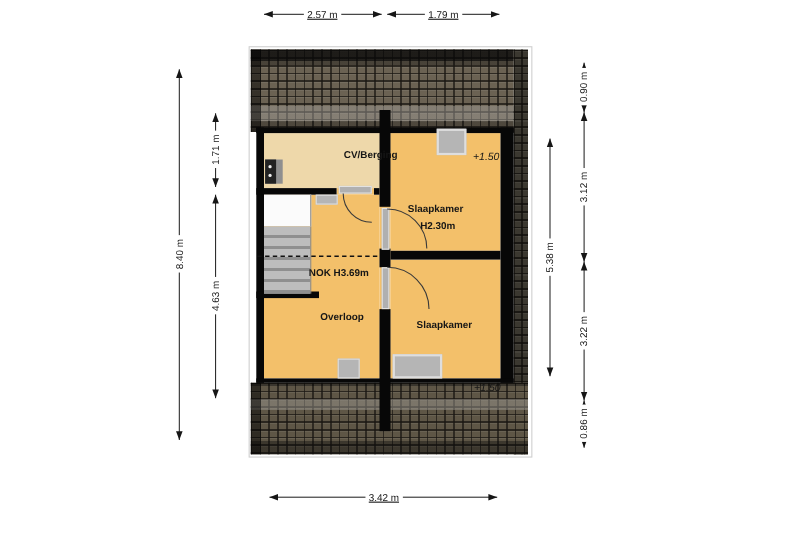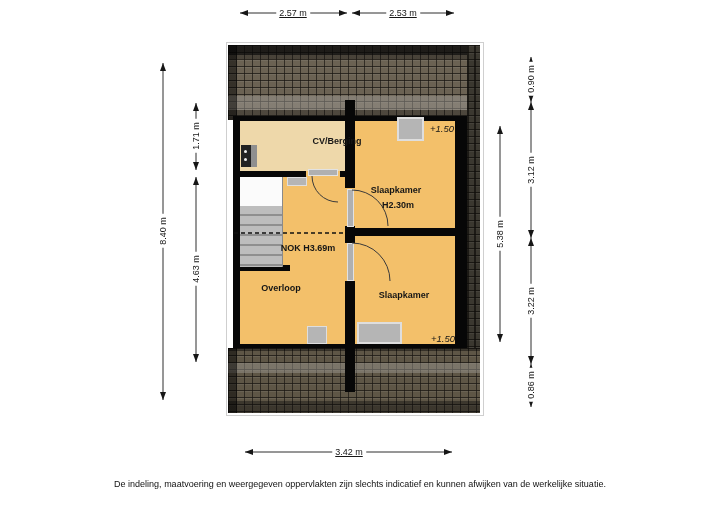--- a/index.html
+++ b/index.html
@@ -42,21 +42,21 @@
   .stairs-landing{position:absolute;background:#fbfbfb;border-right:1px solid #8a8a8a;box-sizing:border-box;}
   .stairs-steps{position:absolute;box-sizing:border-box;border-right:1px solid #8a8a8a;
     background:repeating-linear-gradient(180deg,#bdbdbd 0 8px,#8f8f8f 8px 10px);}
   .boiler{position:absolute;background:#8f8f8f;}
   .boiler-face{position:absolute;left:0;top:0;width:10px;height:100%;background:#222;}
   .boiler-dot{position:absolute;width:3px;height:3px;border-radius:50%;background:#eee;left:3px;}
   
   .roomlabel{position:absolute;transform:translate(-50%,-50%);font-size:9px;font-weight:bold;
     white-space:nowrap;color:#161616;}
   .levellabel{position:absolute;transform:translate(-50%,-50%);font-size:9.5px;font-style:italic;
-    white-space:nowrap;color:#161616;}
+    white-space:nowrap;color:#161616;margin-top:15px;}
   .hdim,.vdim{position:absolute;font-size:9px;color:#161616;background:#ffffff;
     padding:0 3px;white-space:nowrap;}
   .hdim{transform:translate(-50%,-50%);text-decoration:underline;}
   .vdim{transform:translate(-50%,-50%) rotate(-90deg);}
   .planborder{position:absolute;border:1px solid #cfcfcf;}
   .footer{position:absolute;left:0;top:478px;width:720px;text-align:center;
     font-size:9px;line-height:12px;color:#111;}
   svg.overlay{position:absolute;left:0;top:0;pointer-events:none;}
 </style>
 </head>
@@ -126,35 +126,34 @@
     <line x1="500" y1="126" x2="500" y2="342" marker-start="url(#arw)" marker-end="url(#arw)"></line>
     <line x1="531" y1="57" x2="531" y2="102" marker-start="url(#arw)" marker-end="url(#arw)"></line>
     <line x1="531" y1="102" x2="531" y2="238" marker-start="url(#arw)" marker-end="url(#arw)"></line>
     <line x1="531" y1="238" x2="531" y2="364" marker-start="url(#arw)" marker-end="url(#arw)"></line>
     <line x1="531" y1="364" x2="531" y2="407" marker-start="url(#arw)" marker-end="url(#arw)"></line>
     <line x1="245" y1="452" x2="452" y2="452" marker-start="url(#arw)" marker-end="url(#arw)"></line>
   </g>
 </svg>
 
 <div class="hdim" style="left:293px;top:13px;">2.57 m</div>
-<div class="hdim" style="left:403px;top:13px;">2.53 m</div>
+<div class="hdim" style="left:403px;top:13px;">1.79 m</div>
 <div class="vdim" style="left:163px;top:231px;">8.40 m</div>
 <div class="vdim" style="left:196px;top:136px;">1.71 m</div>
 <div class="vdim" style="left:196px;top:269px;">4.63 m</div>
 <div class="vdim" style="left:500px;top:234px;">5.38 m</div>
 <div class="vdim" style="left:531px;top:79px;">0.90 m</div>
 <div class="vdim" style="left:531px;top:170px;">3.12 m</div>
 <div class="vdim" style="left:531px;top:301px;">3.22 m</div>
 <div class="vdim" style="left:531px;top:385px;">0.86 m</div>
 <div class="hdim" style="left:349px;top:452px;">3.42 m</div>
 
 <div class="roomlabel" style="left:289px;top:141px;margin-left:48px;">CV/Berging</div>
 <div class="roomlabel" style="left:396px;top:190px;">Slaapkamer</div>
 <div class="roomlabel" style="left:398px;top:205px;text-align:center;">H2.30m</div>
 <div class="levellabel" style="left:442px;top:128px;">+1.50</div>
 <div class="roomlabel" style="left:308px;top:248px;">NOK H3.69m</div>
-<div class="roomlabel" style="left:281px;top:288px;">Overloop</div>
+<div class="roomlabel" style="left:311px;top:288px;">Overloop</div>
 <div class="roomlabel" style="left:404px;top:295px;">Slaapkamer</div>
 <div class="levellabel" style="left:443px;top:338px;">+1.50</div>
 
 <div class="footer">
-  <div>De indeling, maatvoering en weergegeven oppervlakten zijn slechts indicatief en kunnen afwijken van de werkelijke situatie.</div>
 </div>
 
 </body></html>

